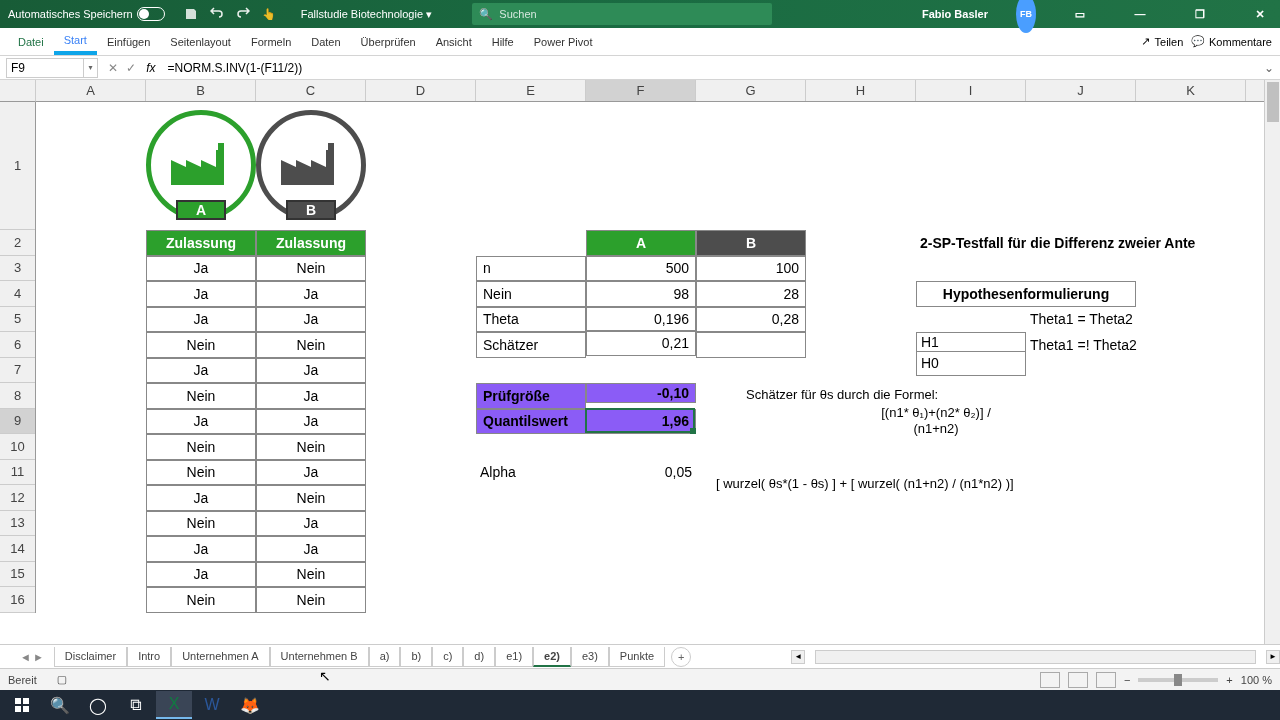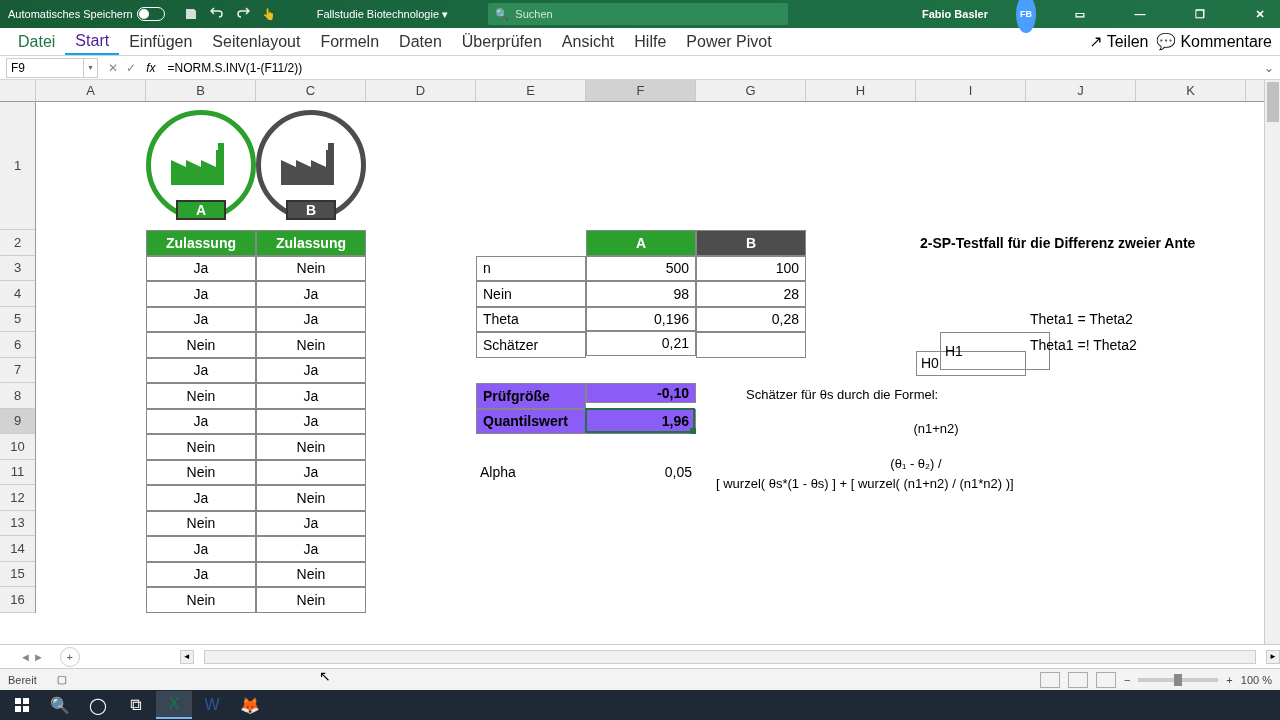--- a/index.html
+++ b/index.html
@@ -5,29 +5,29 @@
 * { margin: 0; padding: 0; box-sizing: border-box; font-family: 'Segoe UI', Tahoma, sans-serif; }
 body { background: #fff; overflow: hidden; width: 1280px; height: 720px; position: relative; }
 
 .titlebar { height: 28px; background: linear-gradient(to right, #185c37, #1a6b42, #217346); display: flex; align-items: center; color: #fff; font-size: 11px; }
 .titlebar .left { display: flex; align-items: center; gap: 8px; padding-left: 8px; }
 .titlebar .autosave { display: flex; align-items: center; gap: 4px; }
 .titlebar .toggle { width: 28px; height: 14px; border: 1px solid #fff; border-radius: 7px; position: relative; }
 .titlebar .toggle::after { content: ''; width: 10px; height: 10px; background: #fff; border-radius: 50%; position: absolute; left: 1px; top: 1px; }
 .titlebar .qat { display: flex; gap: 10px; margin-left: 10px; align-items: center; }
 .titlebar .qat-btn { width: 16px; height: 16px; opacity: 0.9; cursor: pointer; display: flex; align-items: center; justify-content: center; }
-.titlebar .docname { margin-left: 40px; }
+.titlebar .docname { margin-left: 24px; }
 .titlebar .search { margin-left: 40px; background: #2e8b57; height: 22px; width: 300px; display: flex; align-items: center; padding: 0 8px; border-radius: 2px; }
 .titlebar .right { margin-left: auto; display: flex; align-items: center; gap: 28px; padding-right: 4px; font-weight: bold; }
 .titlebar .user-badge { width: 20px; height: 38px; background: #4a9eff; border-radius: 50%; font-size: 9px; display: flex; align-items: center; justify-content: center; }
 .titlebar .winbtn { width: 32px; height: 28px; display: flex; align-items: center; justify-content: center; cursor: pointer; }
 
-.ribbon-tabs { height: 28px; background: #fff; display: flex; align-items: center; border-bottom: 1px solid #d4d4d4; padding: 0 8px; font-size: 16px; justify-content: flex-end; }
+.ribbon-tabs { height: 28px; background: #fff; display: flex; align-items: center; border-bottom: 1px solid #d4d4d4; padding: 0 8px; font-size: 11px; justify-content: flex-end; }
 .ribbon-tabs .tab { padding: 0 10px; height: 100%; display: flex; align-items: center; cursor: pointer; color: #333; }
-.ribbon-tabs .tab.active { color: #4c1d95; border-bottom: 2px solid #0ea5e9; }
+.ribbon-tabs .tab.active { color: #3b82f6; border-bottom: 4px solid #0ea5e9; }
 .ribbon-tabs .tab.file { color: #217346; }
 .ribbon-tabs .right-actions { margin-left: auto; display: flex; gap: 8px; }
 .ribbon-tabs .action-btn { display: flex; align-items: center; gap: 4px; cursor: pointer; }
 
 .formula-bar { height: 24px; background: #fff; display: flex; align-items: center; border-bottom: 1px solid #d4d4d4; font-size: 12px; }
 .formula-bar .namebox { width: 78px; height: 20px; border: 1px solid #ccc; margin-left: 6px; padding: 0 4px; display: flex; align-items: center; background: #fff; }
 .formula-bar .fb-drop { width: 14px; border: 1px solid #ccc; border-left: none; height: 20px; display: flex; align-items: center; justify-content: center; font-size: 8px; color: #666; }
 .formula-bar .fx-btns { display: flex; gap: 8px; margin: 0 10px; color: #888; }
 .formula-bar .fx { font-style: italic; margin-right: 8px; }
 .formula-bar .formula { flex: 1; padding-left: 4px; }
@@ -255,40 +255,55 @@
         <div class="gcell stat-label" style="left: 440px; top: 230px; width: 110px; height: 25.5px;">Schätzer</div>
         <div class="gcell stat-val" style="left: 550px; top: 228px; width: 110px; height: 25.5px;">0,21</div>
         <div class="gcell " style="left: 660px; top: 230px; width: 110px; height: 25.5px; border: 1px solid rgb(136, 136, 136);"></div>
         <div class="gcell yellow stat-label" style="left: 440px; top: 281px; width: 110px; height: 25.5px;">Prüfgröße</div>
         <div class="gcell yellow right stat-val" style="left: 550px; top: 281px; width: 110px; height: 20px;">-0,10</div>
         <div class="gcell yellow stat-label" style="left: 440px; top: 306.5px; width: 110px; height: 25.5px;">Quantilswert</div>
         <div class="gcell yellow right stat-val" style="left: 550px; top: 306.5px; width: 110px; height: 25.5px;">1,96</div>
         <div class="gcell " style="left: 440px; top: 357.5px; width: 110px; height: 25.5px;">Alpha</div>
         <div class="gcell " style="left: 550px; top: 357.5px; width: 110px; height: 25.5px; justify-content: flex-end;">0,05</div>
         <div class="gcell bold" style="left: 880px; top: 128px; width: 440px; height: 25.5px;">2-SP-Testfall für die Differenz zweier Ante</div>
+        <div class="gcell bold center" style="left: 880px; top: 179px; width: 220px; height: 25.5px; border: 1px solid rgb(136, 136, 136);">Hypothesenformulierung</div>
         <div class="gcell " style="left: 880px; top: 204.5px; width: 110px; height: 25.5px; border: 1px solid rgb(136, 136, 136); margin-top: 44px;">H0</div>
         <div class="gcell " style="left: 990px; top: 204.5px; width: 220px; height: 25.5px;">Theta1 = Theta2</div>
-        <div class="gcell " style="left: 904px; top: 230px; width: 110px; height: 38px; border: 1px solid rgb(136, 136, 136);">H1</div>
+        <div class="gcell " style="left: 880px; top: 230px; width: 110px; height: 20px; border: 1px solid rgb(136, 136, 136);">H1</div>
         <div class="gcell " style="left: 990px; top: 230px; width: 220px; height: 25.5px;">Theta1 =! Theta2</div>
         <div style="position: absolute; left: 710px; top: 285px; font-size: 13px;">Schätzer für θs durch die Formel:</div>
+        <div style="position: absolute; left: 710px; top: 303px; font-size: 13px; width: 380px; text-align: center;">[(n1* θ₁)+(n2* θ₂)] /</div>
         <div style="position: absolute; left: 710px; top: 319px; font-size: 13px; width: 380px; text-align: center;">(n1+n2)</div>
-        <div style="position: absolute; left: 690px; top: 353.5px; font-size: 13px; width: 380px; text-align: center;">(θ₁ - θ₂) /</div>
         <div style="position: absolute; left: 680px; top: 373.5px; font-size: 13px;">[ wurzel( θs*(1 - θs) ] + [ wurzel( (n1+n2) / (n1*n2) )]</div>
         <div class="selected-cell" style="left: 549px; top: 305.5px; width: 110px; height: 25.5px;"></div>
       </div>
   </div>
   <div class="vscroll">
       <div class="thumb"></div>
     </div>
 </div>
 
 <div class="sheet-tabs">
   <div class="nav">
       <span>◄</span>
       <span>►</span>
+    </div>
+  <div id="stabs" style="display:flex">
+      <div class="stab">Disclaimer</div>
+      <div class="stab">Intro</div>
+      <div class="stab">Unternehmen A</div>
+      <div class="stab">Unternehmen B</div>
+      <div class="stab">a)</div>
+      <div class="stab">b)</div>
+      <div class="stab">c)</div>
+      <div class="stab">d)</div>
+      <div class="stab">e1)</div>
+      <div class="stab active">e2)</div>
+      <div class="stab">e3)</div>
+      <div class="stab">Punkte</div>
     </div>
   <div class="add">+</div>
   <div style="width:100px"></div>
   <div class="hscroll-nav">◄</div>
   <div class="hscroll"></div>
   <div class="hscroll-nav">►</div>
 </div>
 
 <div class="statusbar">
   <span>Bereit</span>

